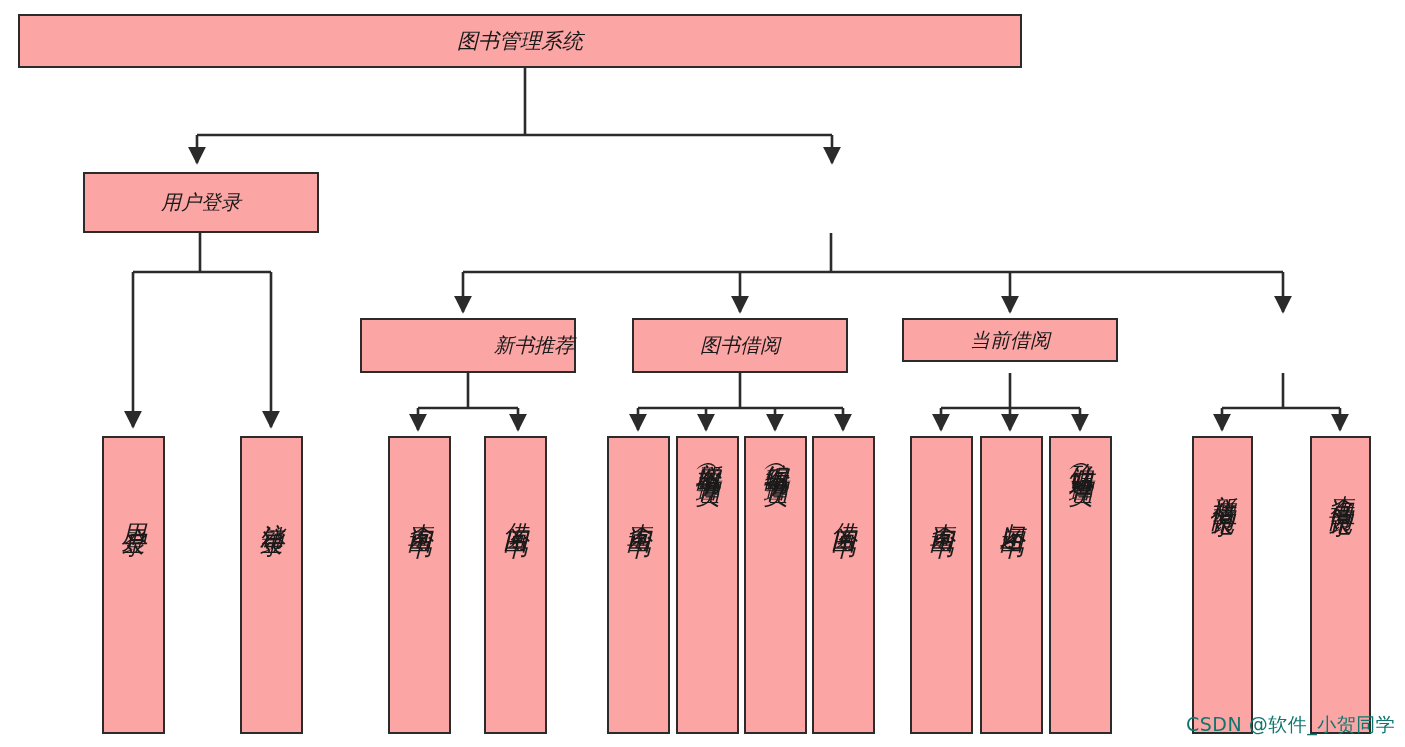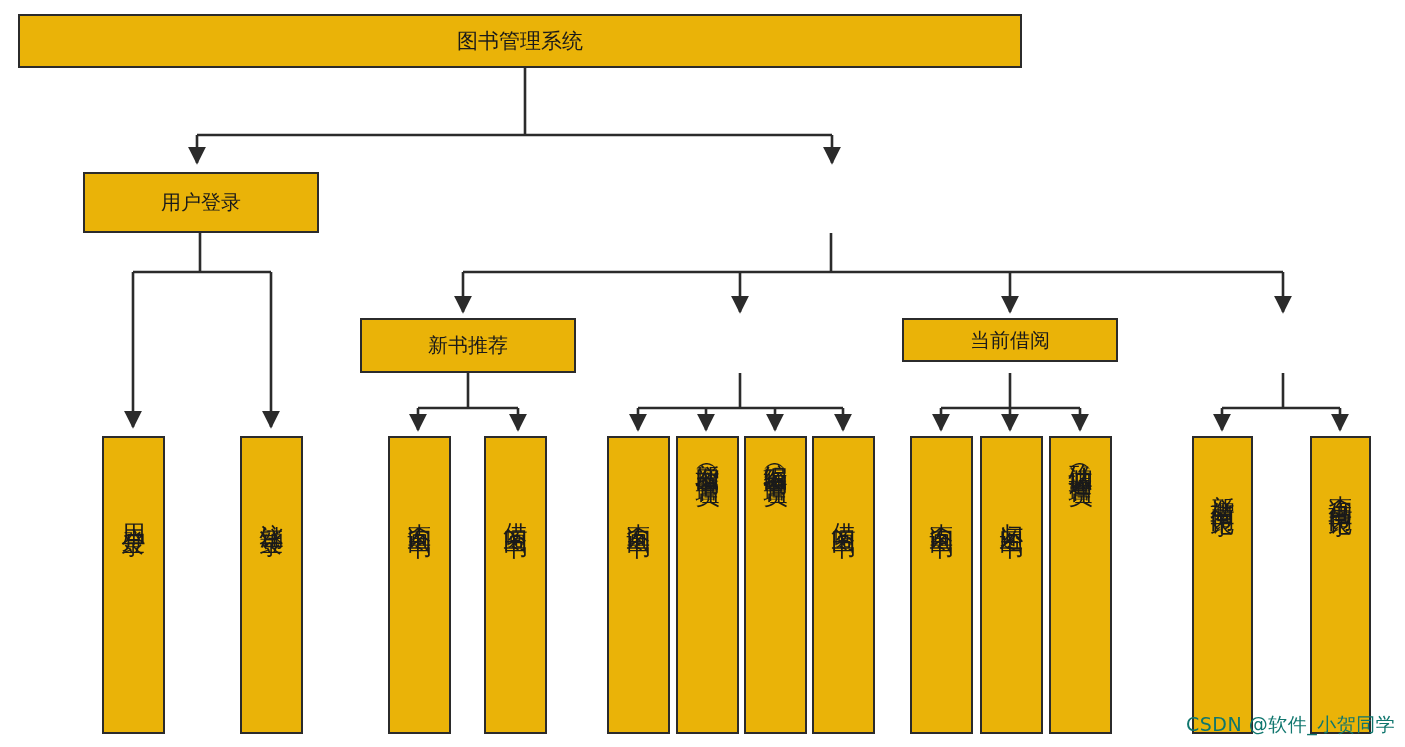--- a/index.html
+++ b/index.html
@@ -23,25 +23,26 @@
     left: 0;
     top: 0;
     width: 1405px;
     height: 747px;
     pointer-events: none;
   }
   .node {
     position: absolute;
     box-sizing: border-box;
     border: 2.5px solid #2b2b2b;
-    background: #eab308;
+    background: #fca5a5;
     display: flex;
     align-items: center;
     justify-content: center;
     color: #1a1a1a;
+    font-style: italic;
   }
   .node .label {
     display: block;
     text-align: center;
     line-height: 1.05;
     white-space: pre;
   }
   
   .node.root .label {
     font-size: 21px;
@@ -142,24 +143,27 @@
 
   <div class="node root" style="left:18px; top:14px; width:1004px; height:54px;">
     <span class="label">图书管理系统</span>
   </div>
 
   <div class="node branch" style="left:83px; top:172px; width:236px; height:61px;">
     <span class="label">用户登录</span>
   </div>
 
 
-  <div class="node branch" style="left:360px; top:318px; width:216px; height:55px;">
+  <div class="node branch" style="left:360px; top:318px; width:216px; height:55px;justify-content:flex-end;">
     <span class="label">新书推荐</span>
   </div>
 
+  <div class="node branch" style="left:632px; top:318px; width:216px; height:55px;">
+    <span class="label">图书借阅</span>
+  </div>
 
   <div class="node branch" style="left:902px; top:318px; width:216px; height:44px;">
     <span class="label">当前借阅</span>
   </div>
 
 
   <div class="node leaf mid" style="left:102px; top:436px; width:63px; height:298px;">
     <span class="label">用户登录</span>
   </div>
 

